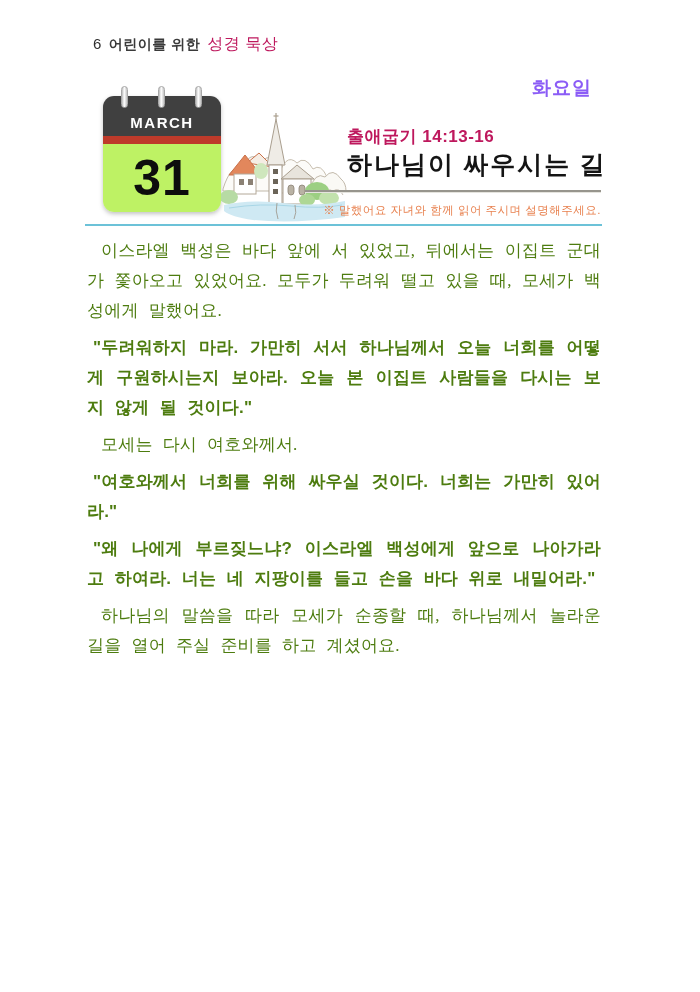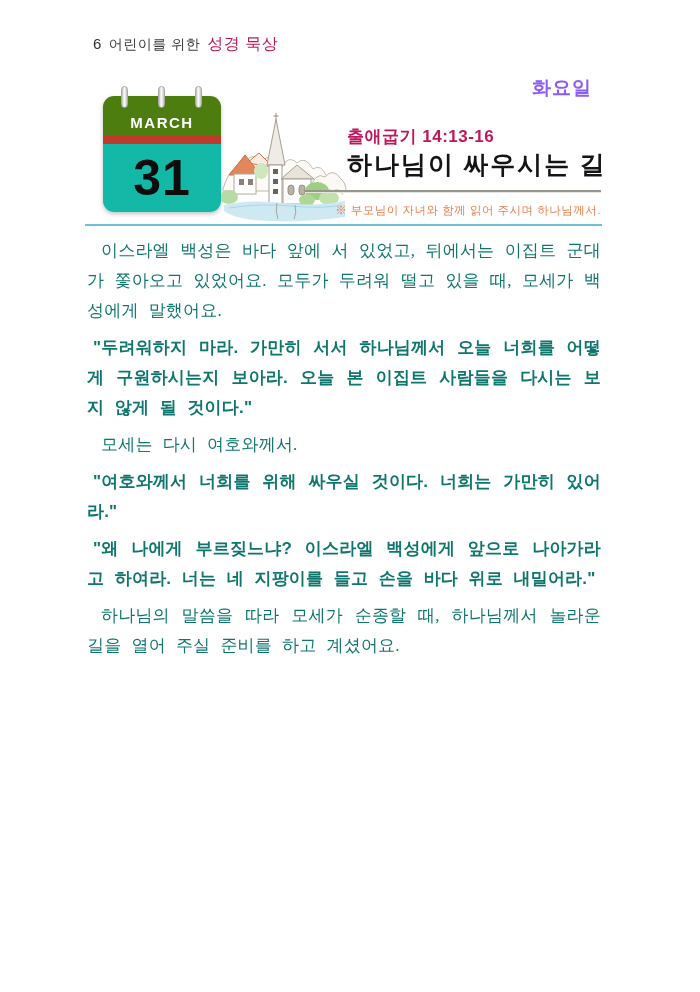--- a/index.html
+++ b/index.html
@@ -12,21 +12,21 @@
     overflow:hidden;
   }
 
   
   .running-head {
     position:absolute; left:93px; top:34px;
     font-size:14px; color:#3a3a3a; letter-spacing:0.5px;
     display:flex; align-items:baseline; gap:7px;
   }
   .running-head .pagenum { font-size:15px; font-weight:500; color:#2e2e2e; }
-  .running-head .booktitle { font-weight:400; }
+  .running-head .booktitle { font-weight:700; }
   .running-head .booksub { font-size:16px; color:#be185d; }
 
   
   .day-label {
     position:absolute; top:75px; right:108px;
     font-size:19px; font-weight:700; color:#8b5cf6; letter-spacing:1px;
   }
 
   
   .calendar { position:absolute; left:103px; top:86px; width:118px; height:128px; }
@@ -35,28 +35,28 @@
     background:linear-gradient(90deg,#b9b9b9,#ffffff 45%,#c2c2c2);
     border:1px solid #a8a8a8; border-radius:4px; z-index:3;
   }
   .cal-ring.r1 { left:18px; } .cal-ring.r2 { left:55px; } .cal-ring.r3 { left:92px; }
   .cal-card {
     position:absolute; top:10px; left:0; width:118px; height:116px;
     border-radius:11px; overflow:hidden; background:#fcfcfc;
     box-shadow:0 2px 4px rgba(80,80,80,0.35);
   }
   .cal-top {
-    height:40px; background:#4d7c0f; color:#ffffff;
+    height:40px; background:#404040; color:#ffffff;
     display:flex; align-items:flex-end; justify-content:center;
     font-size:15px; font-weight:700; letter-spacing:1.5px; padding-bottom:5px;
   }
   .cal-band { height:8px; background:#be3a2a; }
   .cal-body {
     height:68px; display:flex; align-items:center; justify-content:center;
-    background:#14b8a6;
+    background:#bef264;
   }
   .cal-day { font-size:50px; font-weight:700; color:#0d0d0d; letter-spacing:1px; }
 
   
   .church { position:absolute; left:221px; top:110px; width:128px; height:118px; }
 
   
   .ref-block { position:absolute; left:347px; top:125px; width:260px; }
   .scripture-ref { font-size:17px; font-weight:700; color:#be185d; letter-spacing:0.5px; }
   .lesson-title {
@@ -72,21 +72,21 @@
   .parent-note {
     position:absolute; top:203px; right:99px;
     font-size:11.5px; color:#e8804e; letter-spacing:0.5px;
   }
   .blue-rule {
     position:absolute; left:85px; top:224px; width:517px; height:2px;
     background:#6cc2d8;
   }
 
   
-  .body-text { position:absolute; left:87px; top:236px; width:514px; color:#0f766e; }
+  .body-text { position:absolute; left:87px; top:236px; width:514px; color:#4d7c0f; }
   .body-text p {
     font-size:17px; line-height:30px;
     text-align:justify; word-spacing:0.33em; letter-spacing:0.2px;
     margin-top:7px;
   }
   .body-text p:first-child { margin-top:0; }
   .body-text p.normal { font-family:"Liberation Serif","DejaVu Serif",serif; text-indent:14px; }
   .body-text p.quote  { font-family:"Liberation Sans", sans-serif; font-weight:700; text-indent:6px; }
 </style>
 </head>
@@ -152,21 +152,21 @@
     <path d="M56,92 q-2,8 1,16 M74,94 q2,8 -1,14" fill="none" stroke="#9a9284" stroke-width="0.8"></path>
   </svg>
 
   <div class="ref-block">
     <div class="scripture-ref">출애굽기 14:13-16</div>
     <div class="lesson-title">하나님이 싸우시는 길</div>
   </div>
 
   <div class="gray-rule"></div>
 
-  <div class="parent-note">※ 부모님이 자녀와 함께 읽어 주시며 하나님께서.</div>
+  <div class="parent-note">※ 말했어요 자녀와 함께 읽어 주시며 설명해주세요.</div>
 
   <div class="blue-rule"></div>
 
   <div class="body-text">
     <p class="normal">이스라엘 백성은 바다 앞에 서 있었고, 뒤에서는 이집트 군대가 쫓아오고 있었어요. 모두가 두려워 떨고 있을 때, 모세가 백성에게 말했어요.</p>
     <p class="quote">"두려워하지 마라. 가만히 서서 하나님께서 오늘 너희를 어떻게 구원하시는지 보아라. 오늘 본 이집트 사람들을 다시는 보지 않게 될 것이다."</p>
     <p class="normal">모세는 다시 여호와께서.</p>
     <p class="quote">"여호와께서 너희를 위해 싸우실 것이다. 너희는 가만히 있어라."</p>
     <p class="quote">"왜 나에게 부르짖느냐? 이스라엘 백성에게 앞으로 나아가라고 하여라. 너는 네 지팡이를 들고 손을 바다 위로 내밀어라."</p>
     <p class="normal">하나님의 말씀을 따라 모세가 순종할 때, 하나님께서 놀라운 길을 열어 주실 준비를 하고 계셨어요.</p>

